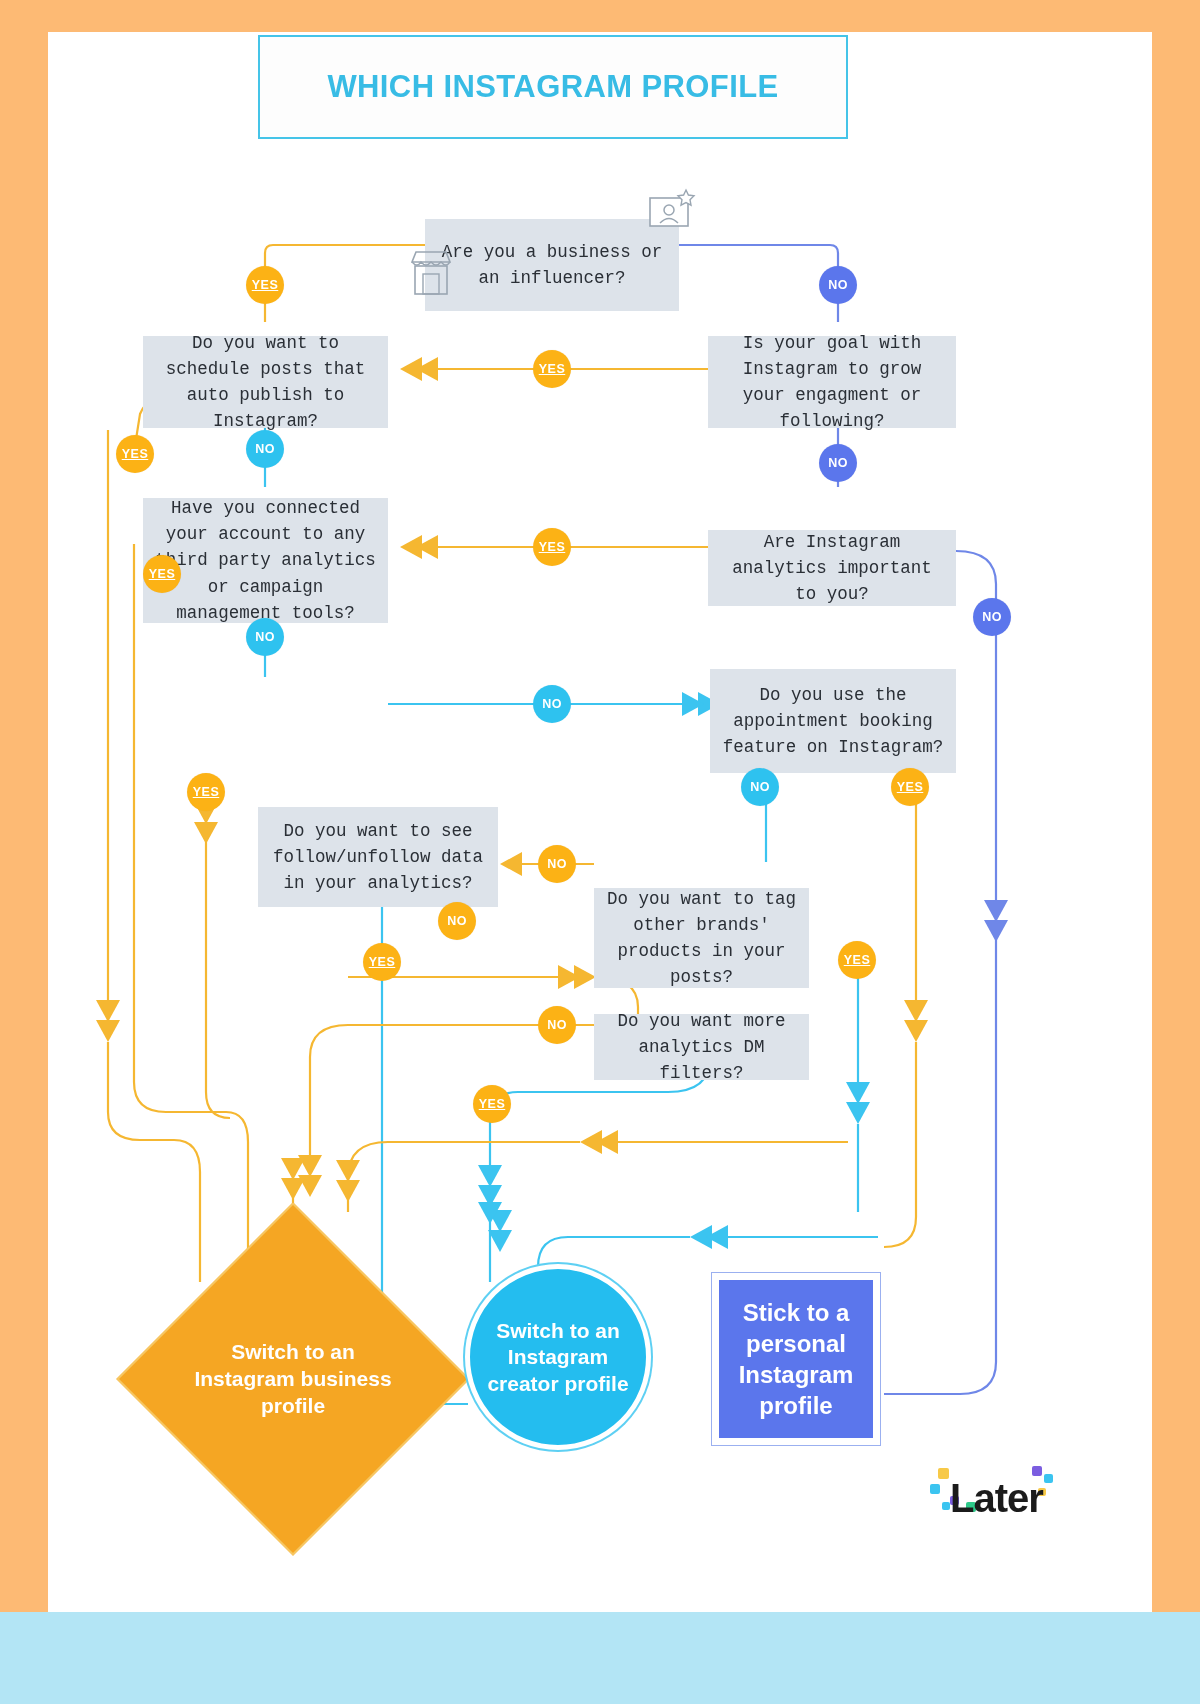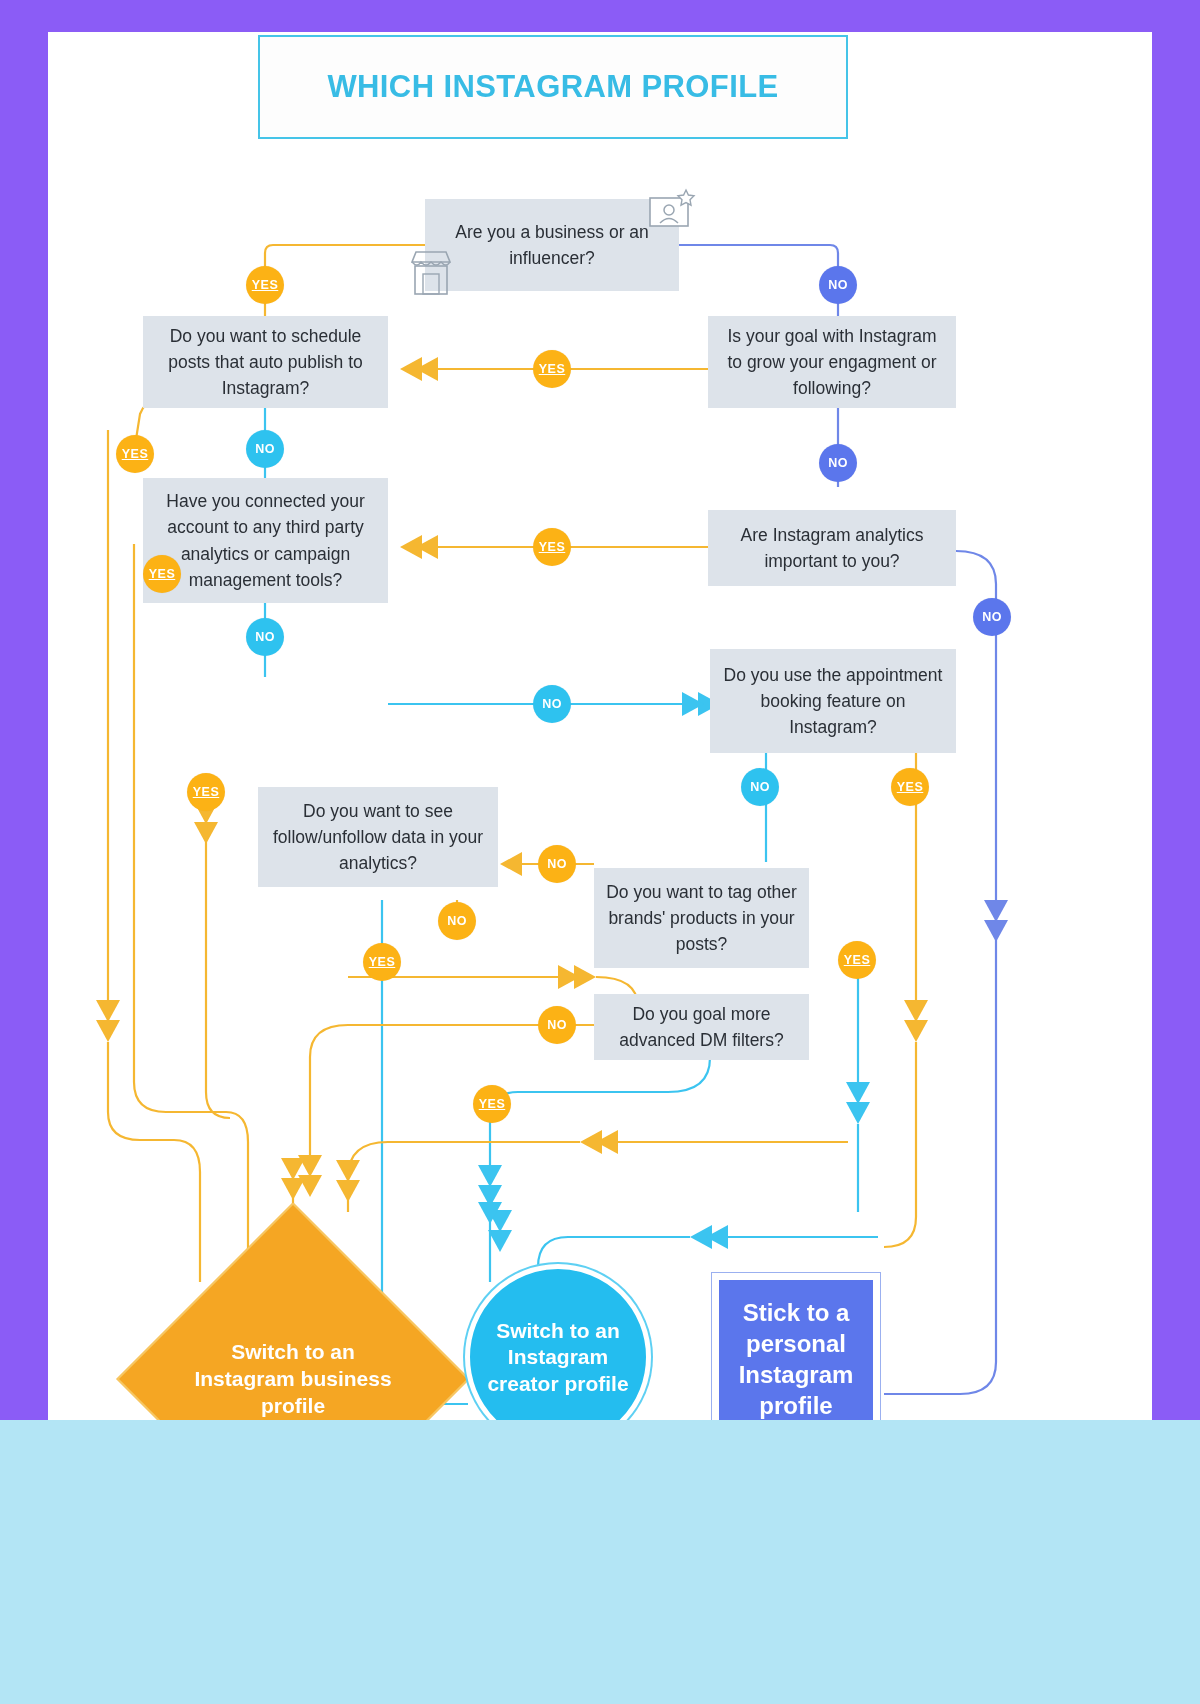--- a/index.html
+++ b/index.html
@@ -3,22 +3,22 @@
 <meta charset="utf-8">
 <style>
   * { box-sizing: border-box; margin: 0; padding: 0; }
   html, body {
     width: 1200px; height: 1704px;
     background: #b3e5f5;
     font-family: "Liberation Sans", sans-serif;
   }
   #poster {
     position: relative;
-    width: 1200px; height: 1420px;
-    background: #8b5cf6;
+    width: 1200px; height: 1612px;
+    background: #fdba74;
     overflow: hidden;
   }
   #canvas {
     position: absolute;
     left: 48px; top: 32px;
     width: 1104px; height: 1608px;
     background: #ffffff;
   }
   
   #title-box {
@@ -43,21 +43,22 @@
   
   .qnode {
     position: absolute;
     background: #dde3ea;
     color: #2a2f36;
     font-size: 17.5px;
     line-height: 1.5;
     display: flex; align-items: center; justify-content: center;
     text-align: center;
     padding: 6px 10px;
-    font-family: Liberation Sans, sans-serif;
+    font-family: Liberation Mono, monospace;
+    margin-top: 20px;
   }
   
   .badge {
     position: absolute;
     width: 38px; height: 38px;
     border-radius: 50%;
     display: flex; align-items: center; justify-content: center;
     color: #ffffff;
     font-size: 12.5px;
     font-weight: bold;
@@ -313,21 +314,21 @@
 
     <div class="qnode" style="left:210px; top:755px; width:240px; height:100px;">
       <span>Do you want to see follow/unfollow data in your analytics?</span>
     </div>
 
     <div class="qnode" style="left:546px; top:836px; width:215px; height:100px;">
       <span>Do you want to tag other brands' products in your posts?</span>
     </div>
 
     <div class="qnode" style="left:546px; top:962px; width:215px; height:66px;">
-      <span>Do you goal more advanced DM filters?</span>
+      <span>Do you want more analytics DM filters?</span>
     </div>
 
     <div class="badge yes" style="left:198px; top:234px;">
       <span>YES</span>
       </div>
 
     <div class="badge no-blue" style="left:771px; top:234px;">
       <span>NO</span>
       </div>
 

